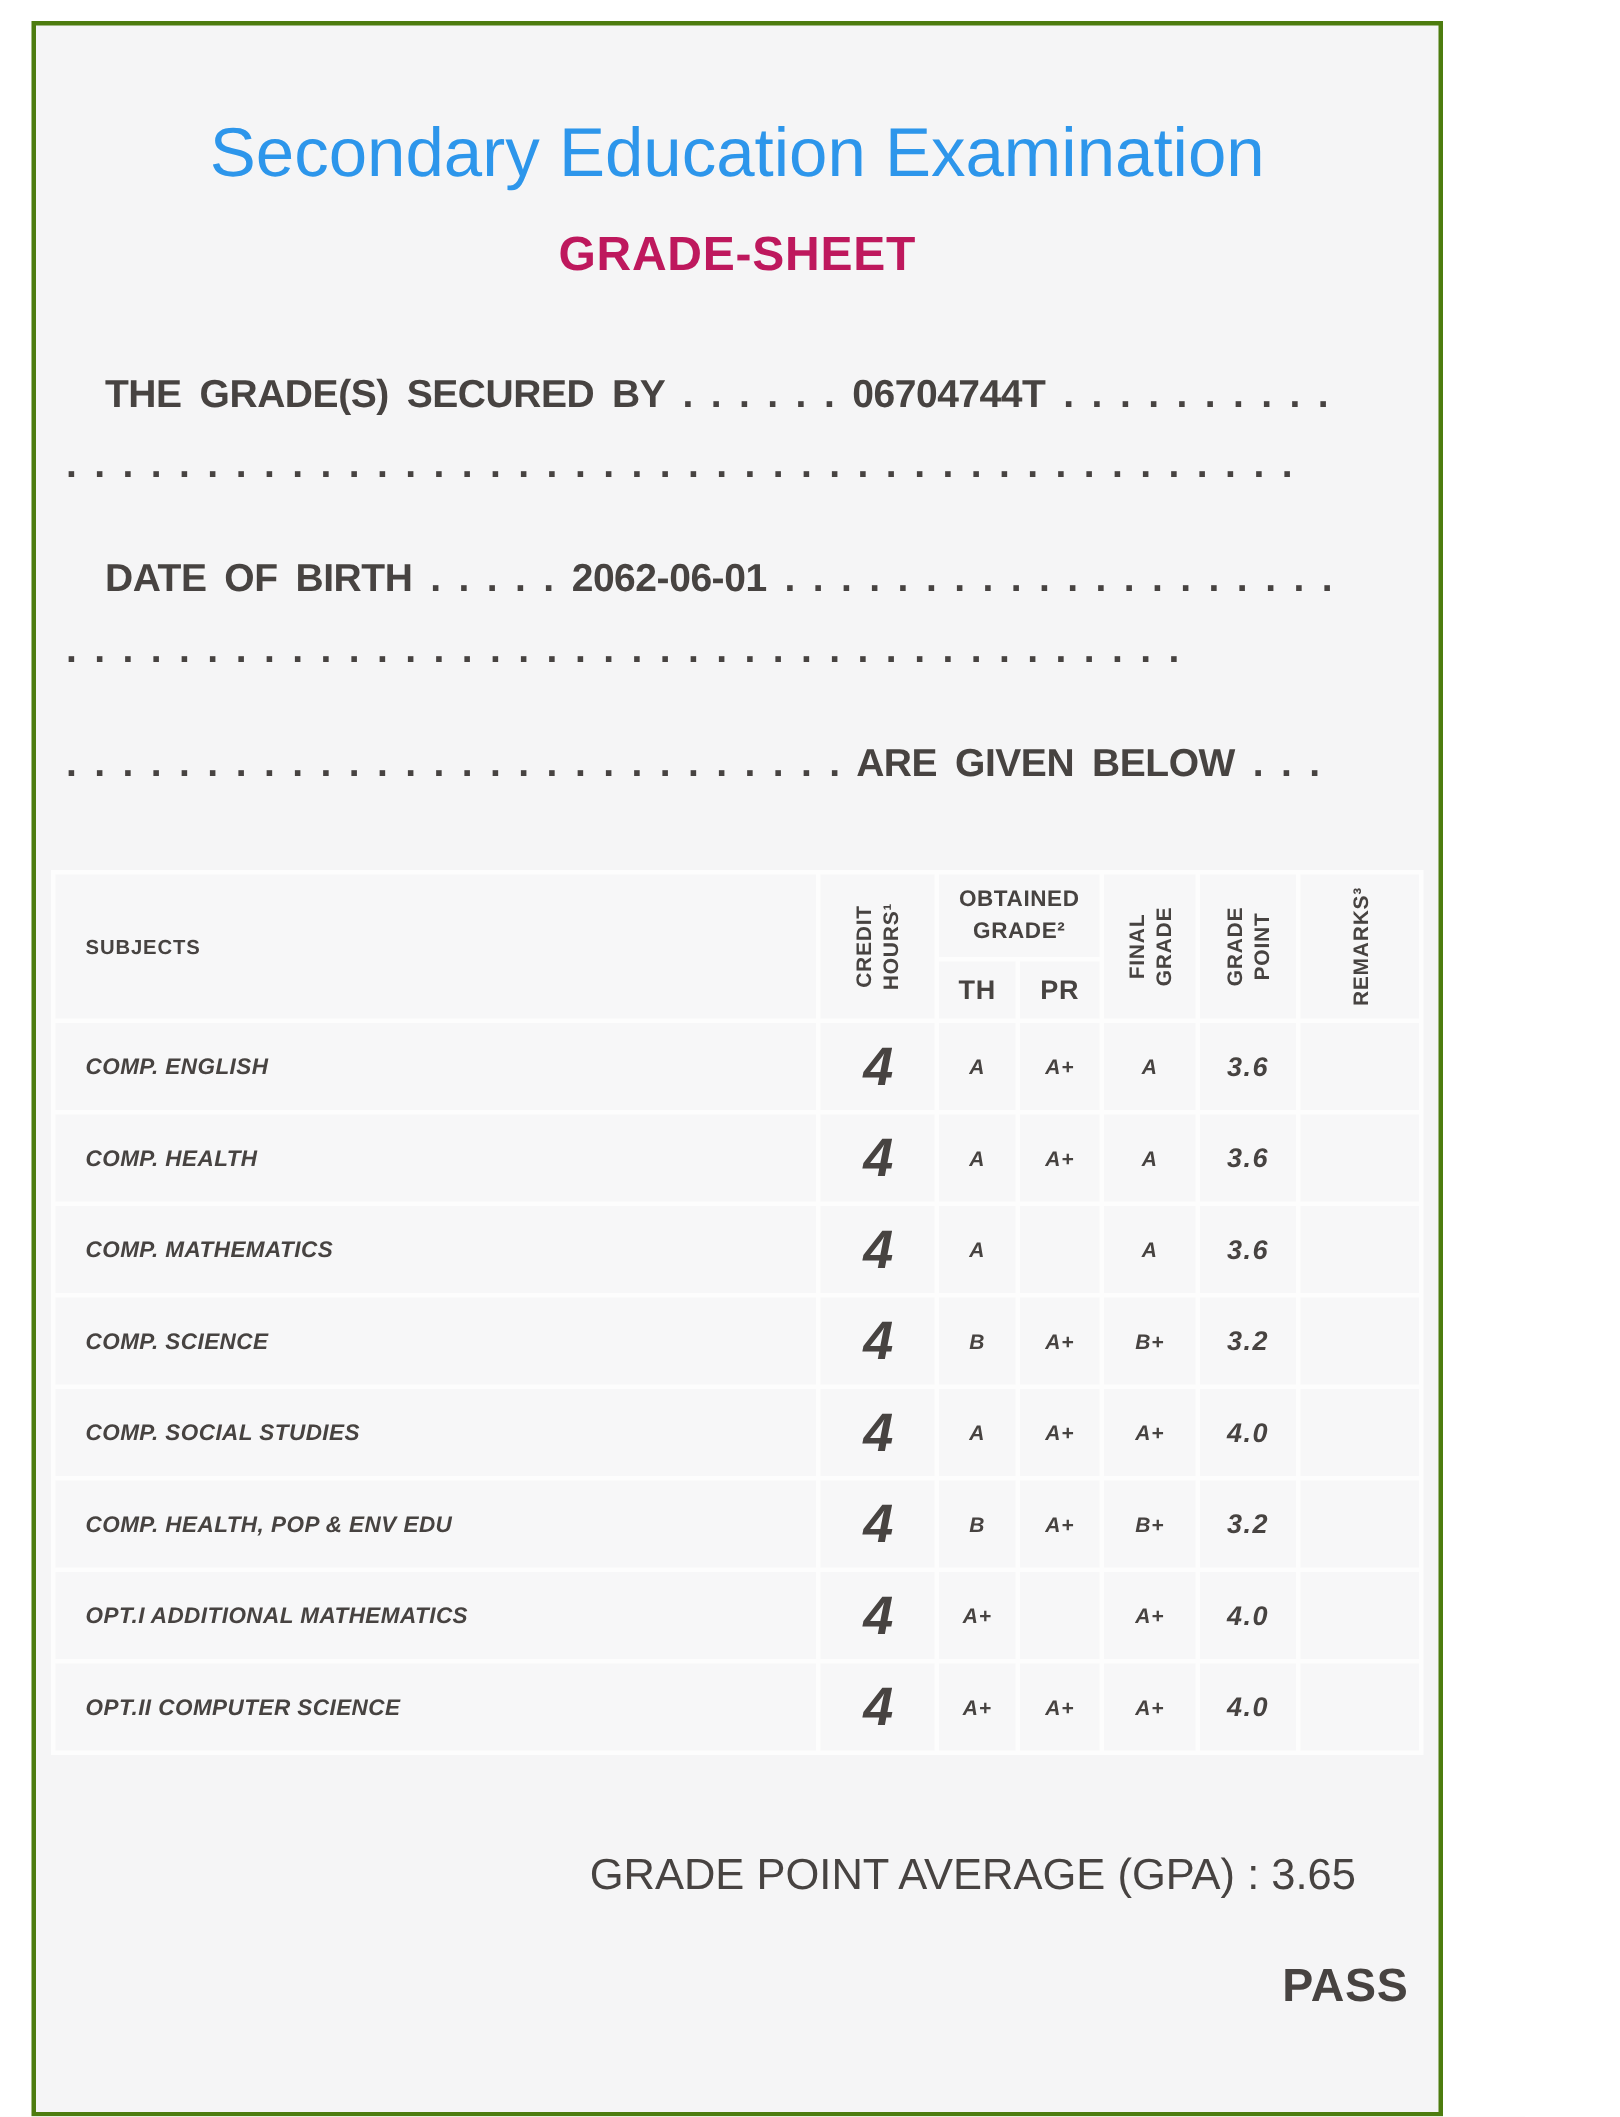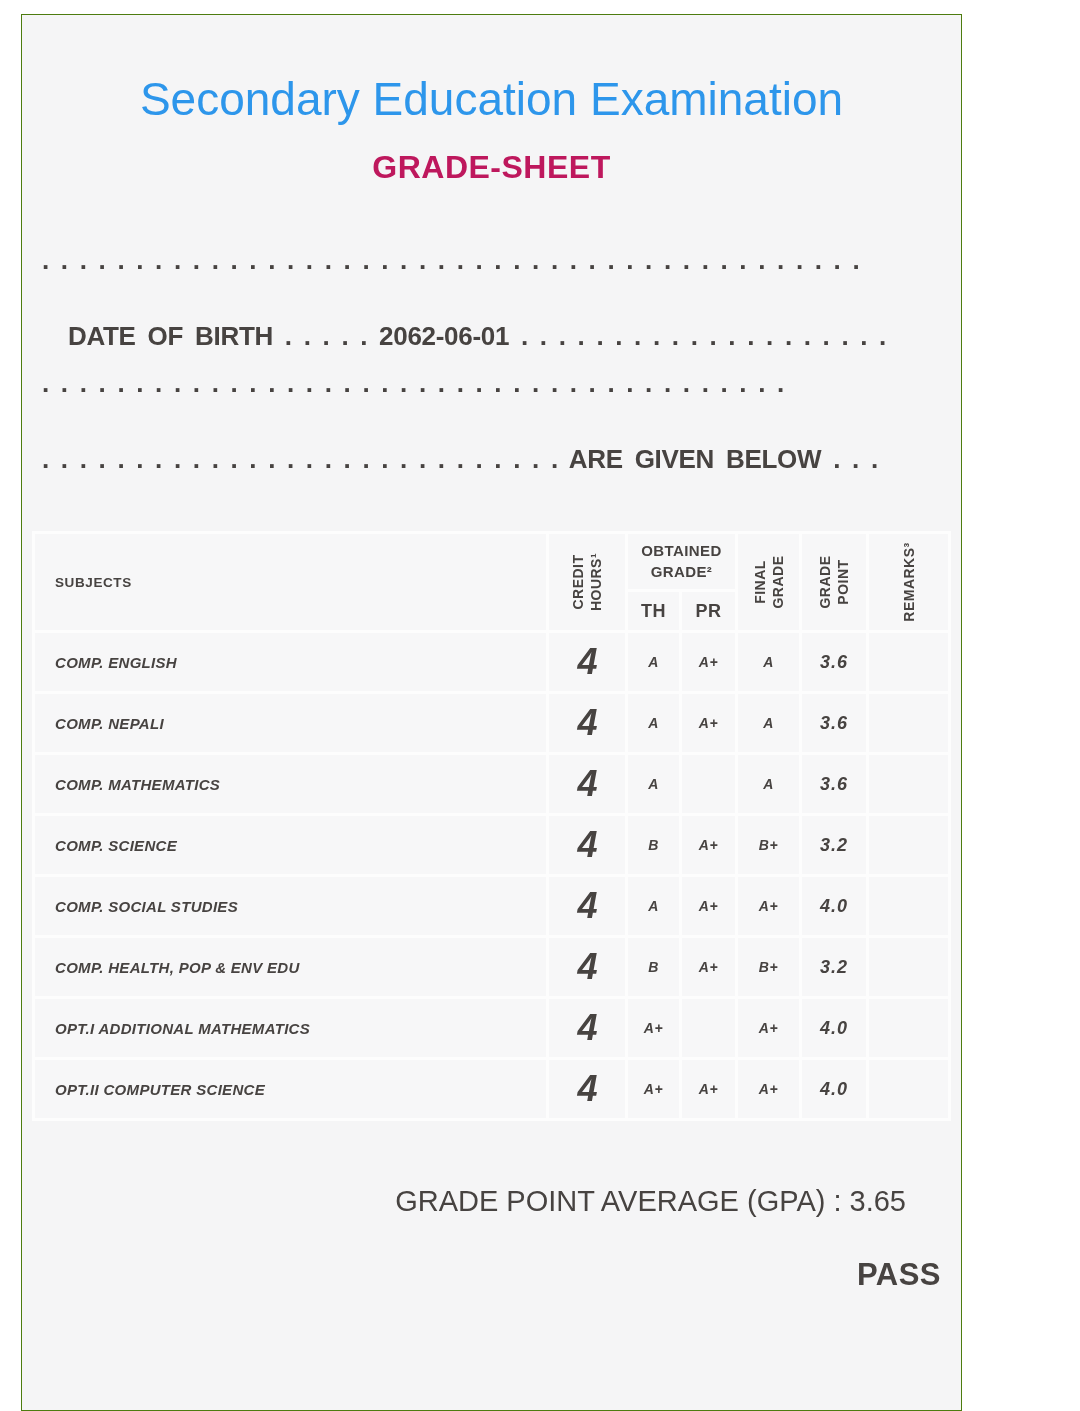--- a/index.html
+++ b/index.html
@@ -1,20 +1,20 @@
 <!DOCTYPE html>
 <html><head>
 <meta charset="utf-8">
 <style>
   * { margin:0; padding:0; box-sizing:border-box; }
   html,body { width:1080px; height:1411px; background:#ffffff; font-family:"Liberation Sans", sans-serif; }
   .page { position:relative; width:1080px; height:1411px; background:#ffffff; overflow:hidden; }
   .card {
     position:absolute; left:21px; top:14px; width:941px; bottom:0;
-    background:#f5f5f6; border:1px solid #4d7c0f;
+    background:#f5f5f6; border:3px solid #4d7c0f;
   }
   .title {
     padding-top:58px; text-align:center;
     font-size:46px; font-weight:400; line-height:52px;
     color:#2d96eb; letter-spacing:0px;
   }
   .subtitle {
     margin-top:22px; text-align:center;
     font-size:32px; font-weight:700; line-height:40px;
     color:#be185d; letter-spacing:0.5px;
@@ -61,20 +61,21 @@
 <body>
 
 <div class="page">
   <div class="card">
 
     <h1 class="title">Secondary Education Examination</h1>
     <h2 class="subtitle">GRADE-SHEET</h2>
 
     <div class="intro">
       <p class="para">
+        <span class="l1">THE GRADE(S) SECURED BY . . . . . . 06704744T . . . . . . . . . .</span>
         <span class="l2">. . . . . . . . . . . . . . . . . . . . . . . . . . . . . . . . . . . . . . . . . . . .</span>
       </p>
       <p class="para">
         <span class="l1">DATE OF BIRTH . . . . . 2062-06-01 . . . . . . . . . . . . . . . . . . . .</span>
         <span class="l2">. . . . . . . . . . . . . . . . . . . . . . . . . . . . . . . . . . . . . . . .</span>
       </p>
       <p class="para">
         <span class="l2">. . . . . . . . . . . . . . . . . . . . . . . . . . . . ARE GIVEN BELOW . . .</span>
       </p>
     </div>
@@ -119,21 +120,21 @@
           <tr>
             <td class="subject-cell">COMP. ENGLISH</td>
             <td class="credit-cell">4</td>
             <td class="grade-cell">A</td>
             <td class="grade-cell">A+</td>
             <td class="grade-cell">A</td>
             <td class="point-cell">3.6</td>
             <td class="grade-cell"></td>
           </tr>
           <tr>
-            <td class="subject-cell">COMP. NEPALI</td>
+            <td class="subject-cell">COMP. HEALTH</td>
             <td class="credit-cell">4</td>
             <td class="grade-cell">A</td>
             <td class="grade-cell">A+</td>
             <td class="grade-cell">A</td>
             <td class="point-cell">3.6</td>
             <td class="grade-cell"></td>
           </tr>
           <tr>
             <td class="subject-cell">COMP. MATHEMATICS</td>
             <td class="credit-cell">4</td>

